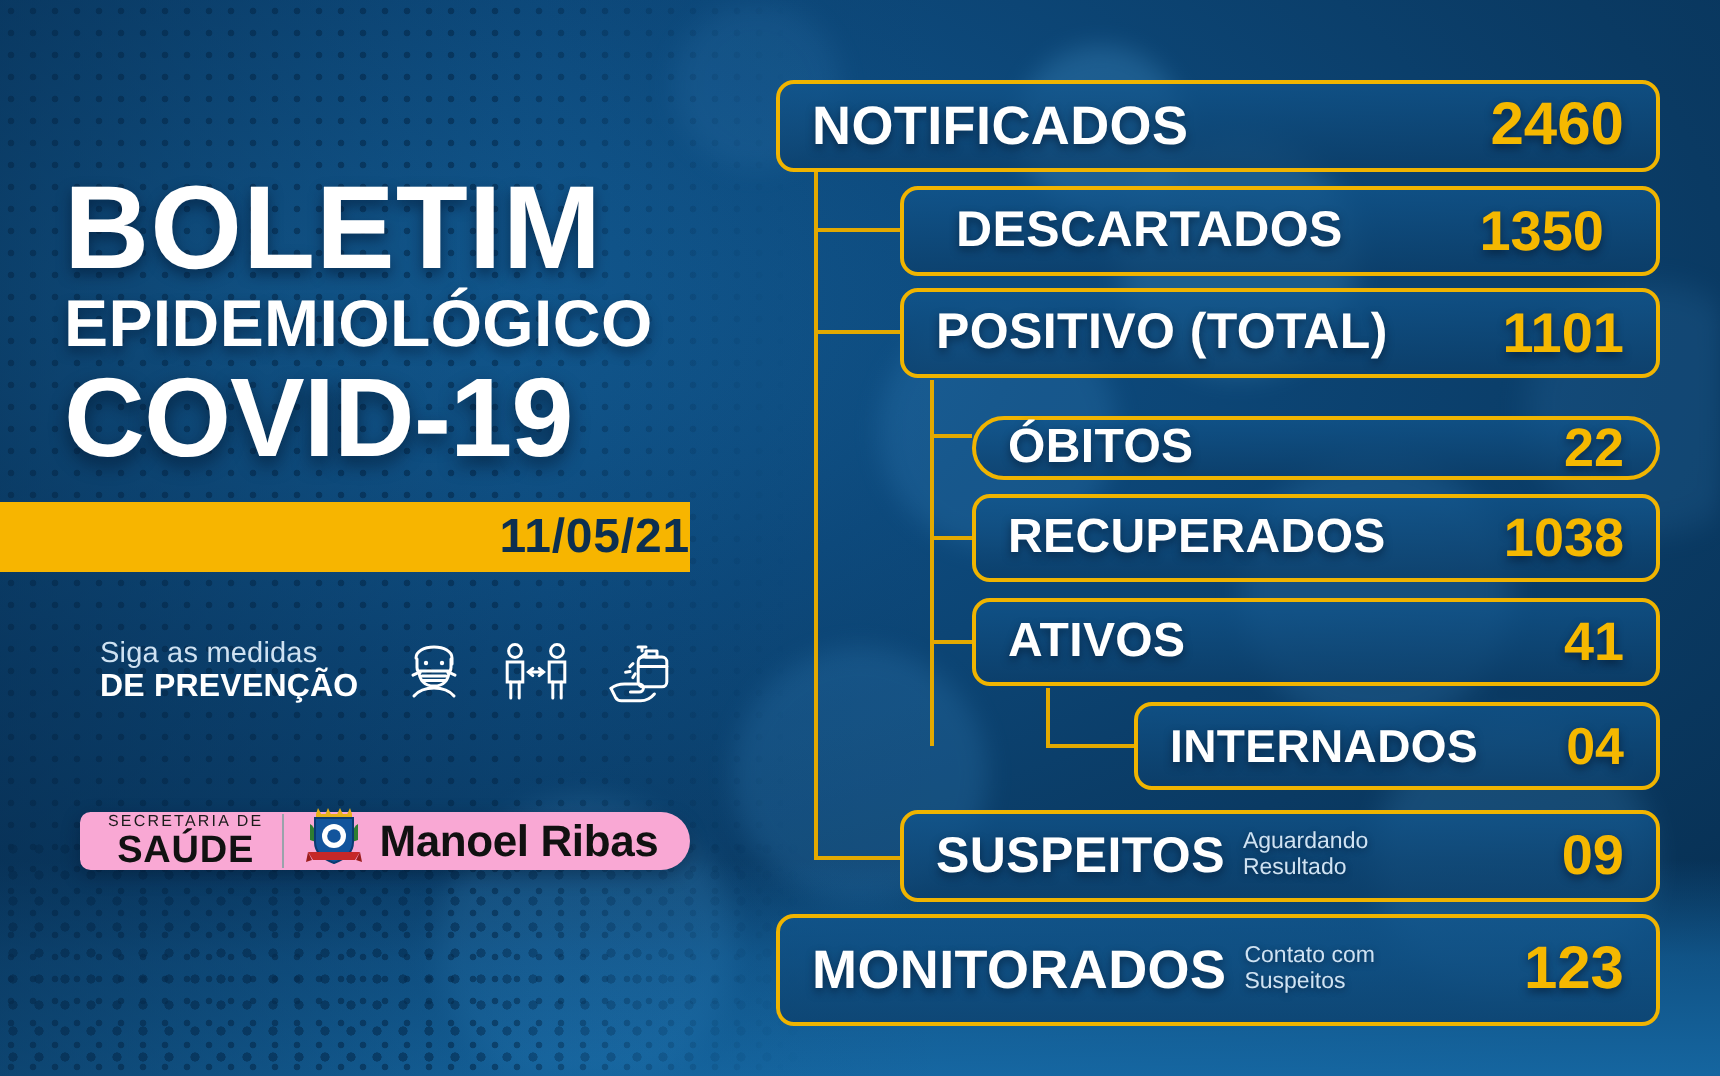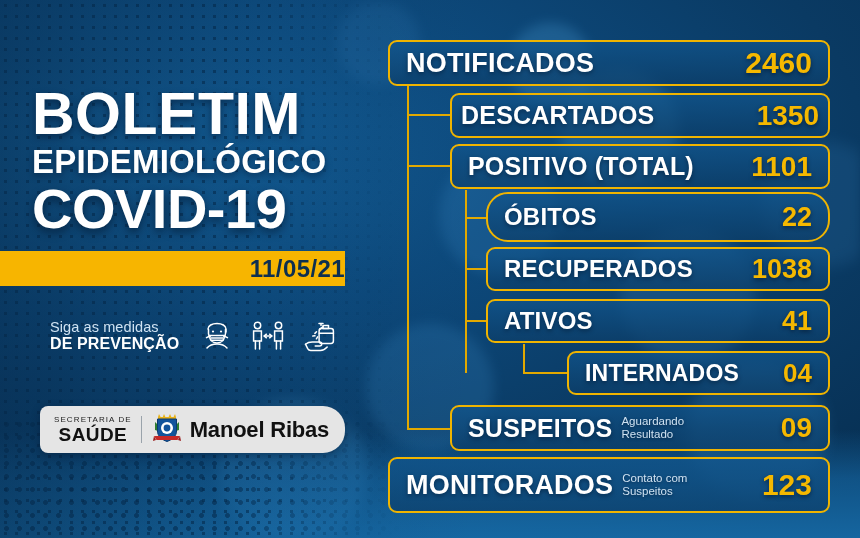--- a/index.html
+++ b/index.html
@@ -72,22 +72,22 @@
   
   .prev{position:absolute;left:50px;top:318px;width:300px;display:flex;align-items:center;gap:20px;}
   .prev-text{line-height:1.12;}
   .prev-l1{color:#cfe2f2;font-size:14.5px;letter-spacing:.1px;}
   .prev-l2{color:#ffffff;font-size:16px;font-weight:bold;letter-spacing:.1px;}
   .prev-icons{display:flex;align-items:center;gap:13px;}
   .prev-icons svg{display:block;}
 
   
   .logo-bar{
-    position:absolute;left:40px;top:406px;width:305px;height:47px;
-    background:#e5e5e5;border-radius:8px 22px 22px 8px;
+    position:absolute;left:40px;top:406px;width:305px;height:29px;
+    background:#f9a8d4;border-radius:8px 22px 22px 8px;
     display:flex;align-items:center;box-shadow:0 3px 9px rgba(0,15,35,.35);
   }
   .logo-sec{padding:0 9px 0 14px;text-align:center;line-height:1;}
   .logo-sec .l1{font-size:8px;letter-spacing:1.1px;color:#1b1b1b;font-weight:normal;}
   .logo-sec .l2{font-size:19px;letter-spacing:.4px;color:#111;font-weight:bold;margin-top:1px;}
   .logo-div{width:1px;height:27px;background:#9aa3ab;}
   .crest{margin:0 7px 0 9px;}
   .logo-city{line-height:1;}
   .logo-city .c1{font-size:22px;font-weight:bold;color:#111;letter-spacing:-.2px;}
   .logo-city .c2{font-size:10.5px;color:#5d666e;letter-spacing:2.1px;margin-top:2px;}
@@ -235,31 +235,31 @@
 
         <path d="M524 344 L524 373 L567 373"></path>
       </g>
     </svg>
 
     <div class="box lvl0" style="left:388px;top:40px;width:442px;height:46px;padding:0 16px;">
       <span class="label">NOTIFICADOS</span>
       <span class="value">2460</span>
     </div>
 
-    <div class="box lvl1" style="left:450px;top:93px;width:380px;height:45px;padding:0 9px;">
+    <div class="box lvl1" style="left:450px;top:93px;width:380px;height:45px;padding:0 26px;">
       <span class="label">DESCARTADOS</span>
       <span class="value">1350</span>
     </div>
 
     <div class="box lvl1" style="left:450px;top:144px;width:380px;height:45px;padding:0 16px;">
       <span class="label">POSITIVO (TOTAL)</span>
       <span class="value">1101</span>
     </div>
 
-    <div class="box lvl2" style="left:486px;top:192px;width:344px;height:50px;padding:0 16px;border-radius:22px;">
+    <div class="box lvl2" style="left:486px;top:208px;width:344px;height:32px;padding:0 16px;border-radius:22px;">
       <span class="label">ÓBITOS</span>
       <span class="value">22</span>
     </div>
 
     <div class="box lvl2" style="left:486px;top:247px;width:344px;height:44px;padding:0 16px;">
       <span class="label">RECUPERADOS</span>
       <span class="value">1038</span>
     </div>
 
     <div class="box lvl2" style="left:486px;top:299px;width:344px;height:44px;padding:0 16px;">

